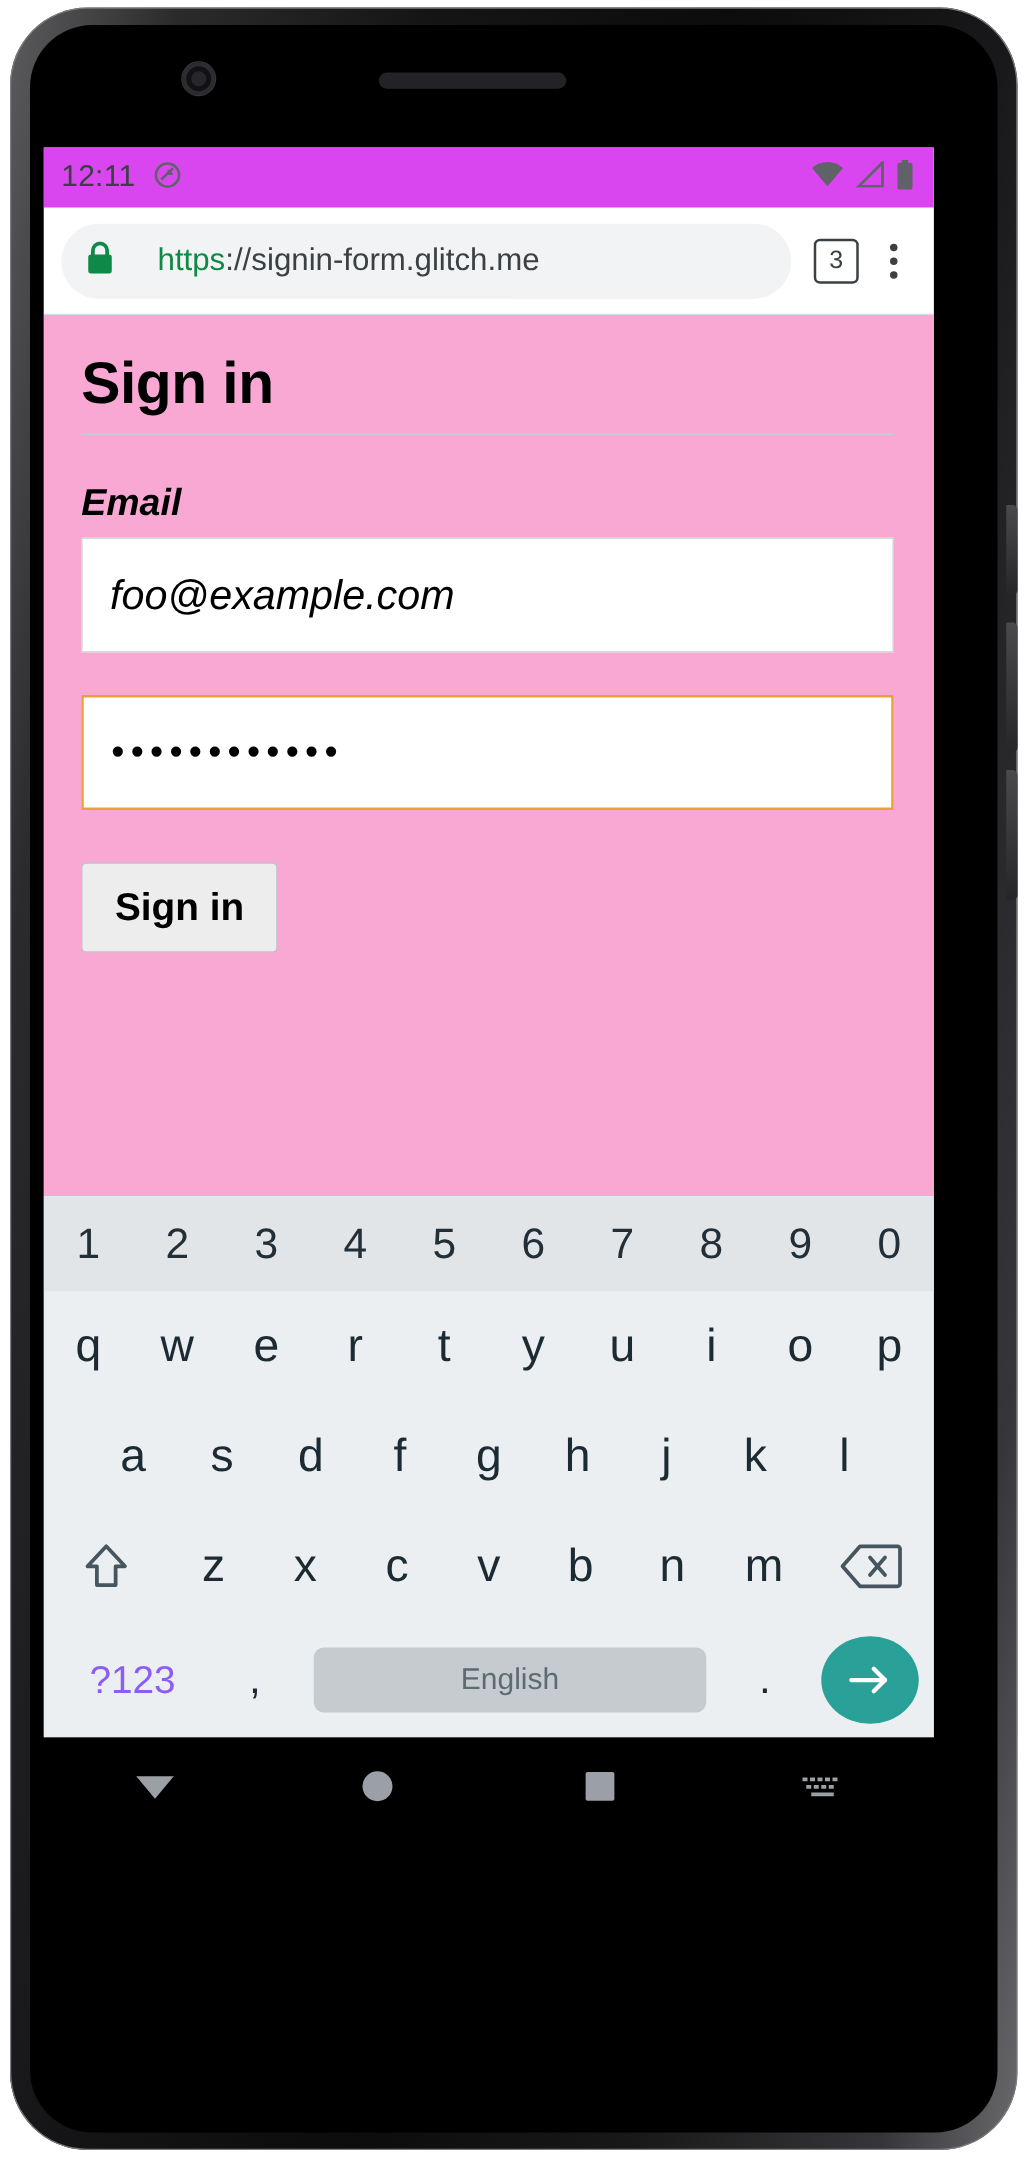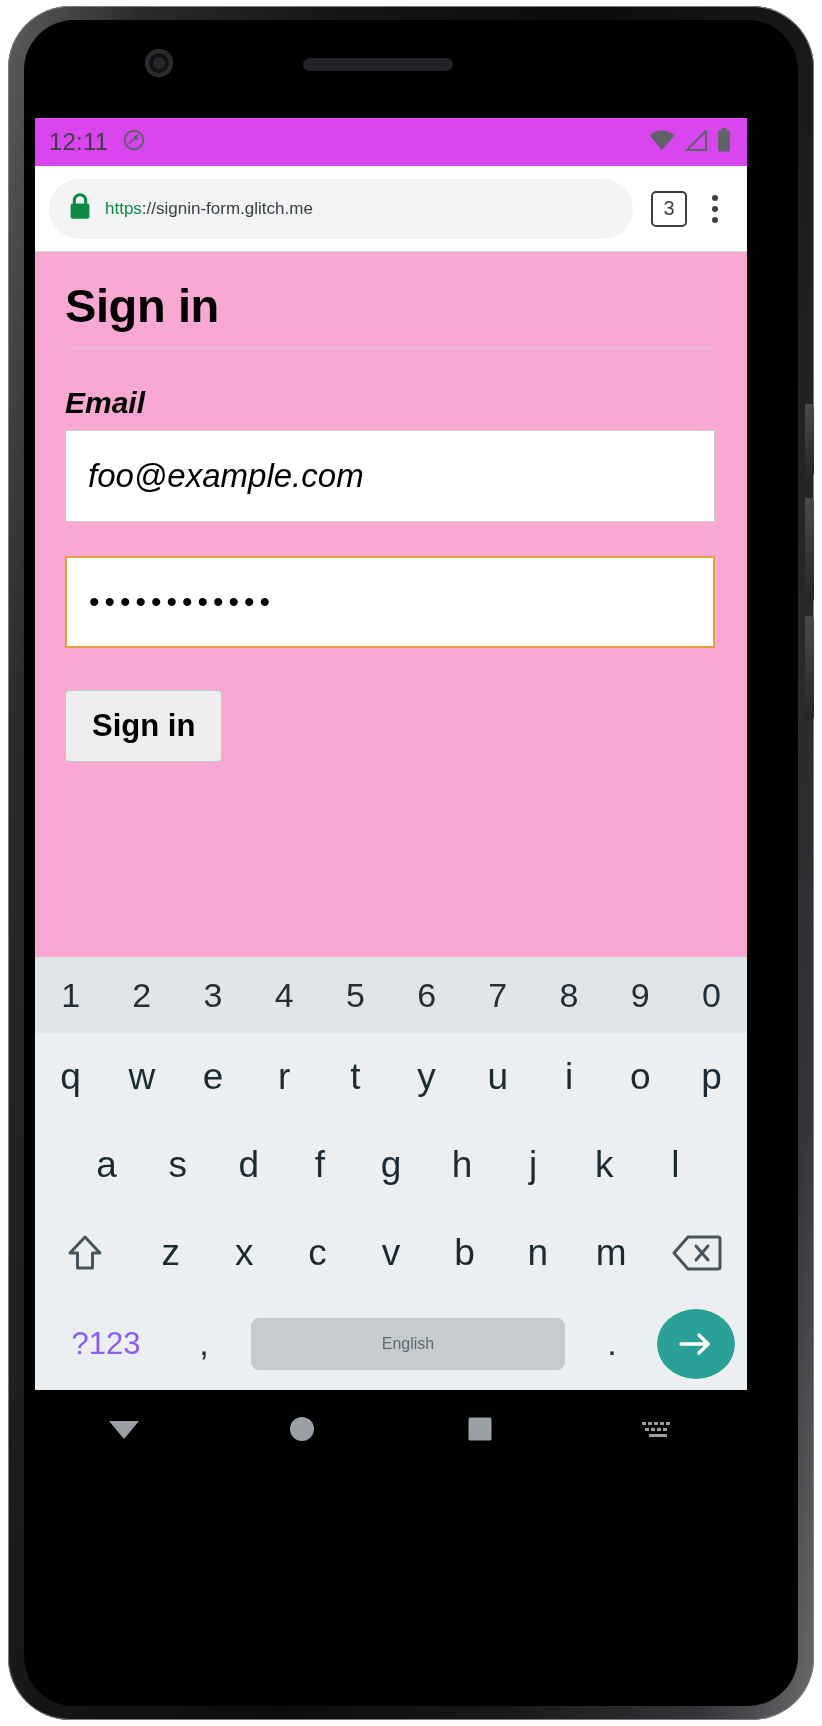--- a/index.html
+++ b/index.html
@@ -109,25 +109,26 @@
     height: 60px;
     border-radius: 30px;
     background: #f1f3f4;
     display: flex;
     align-items: center;
     padding: 0 20px;
     min-width: 0;
   }
   #lock-icon { flex: 0 0 auto; margin-right: 14px; display: block; }
   #omnibox-url {
-    font-size: 17px;
+    font-size: 25px;
     color: #3c4043;
     white-space: nowrap;
     overflow: hidden;
     text-overflow: ellipsis;
+    margin-left: 21px;
   }
   #omnibox-url .scheme { color: #0f8a46; }
   #omnibox-url .host { color: #3c4043; }
 
   #tab-count-button {
     flex: 0 0 auto;
     width: 36px; height: 36px;
     margin-left: 18px;
     border: 2.5px solid #3c4043;
     border-radius: 5px;
@@ -254,21 +255,21 @@
     display: flex; align-items: center; justify-content: center;
     font-size: 34px; color: #1b2a33;
   }
   #key-space {
     flex: 1 1 auto;
     height: 52px;
     margin: 0 8px;
     border-radius: 8px;
     background: #c5cbce;
     display: flex; align-items: center; justify-content: center;
-    font-size: 16px; color: #5d6b73;
+    font-size: 24px; color: #5d6b73;
   }
   #key-period {
     flex: 0 0 78px;
     display: flex; align-items: center; justify-content: center;
     font-size: 34px; color: #1b2a33;
   }
   #key-enter {
     flex: 0 0 78px;
     height: 70px;
     margin-left: 6px;

